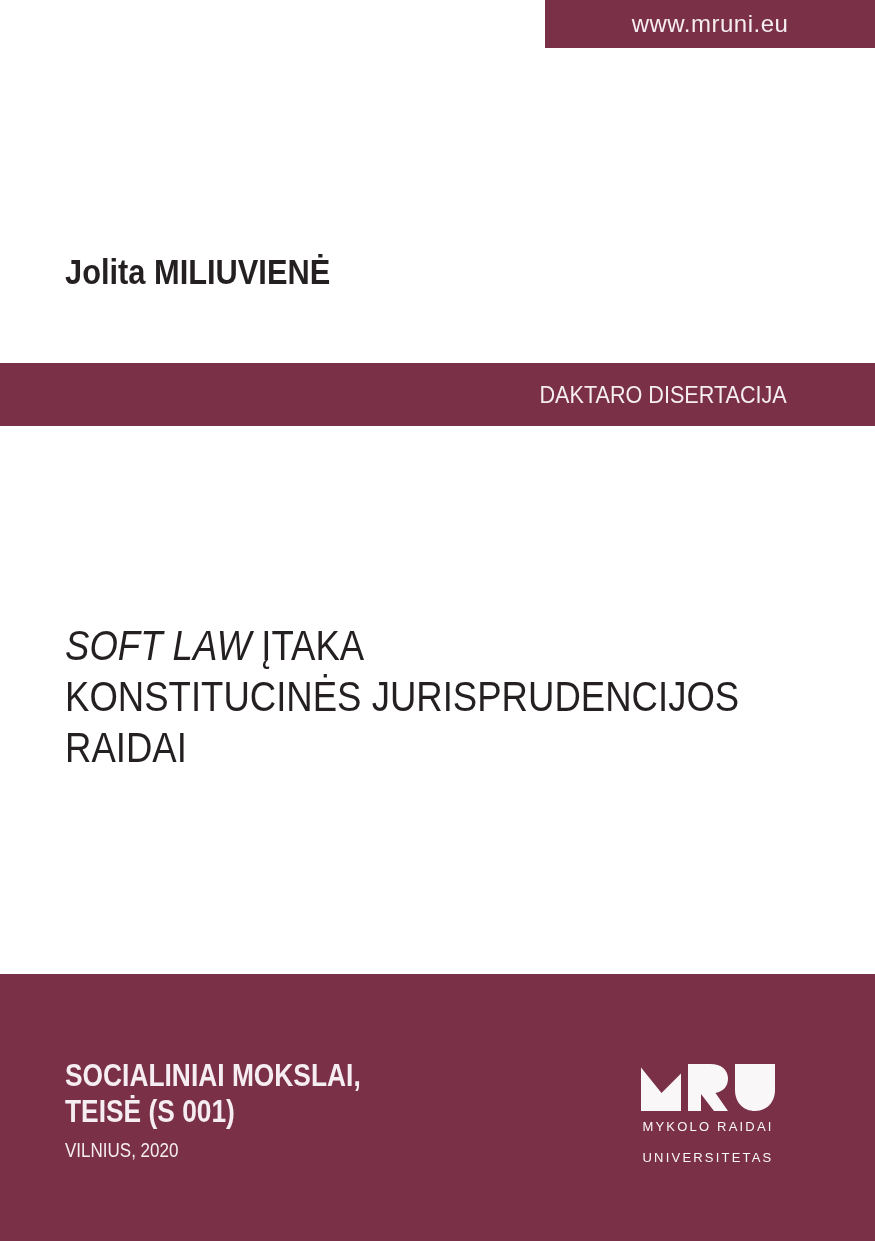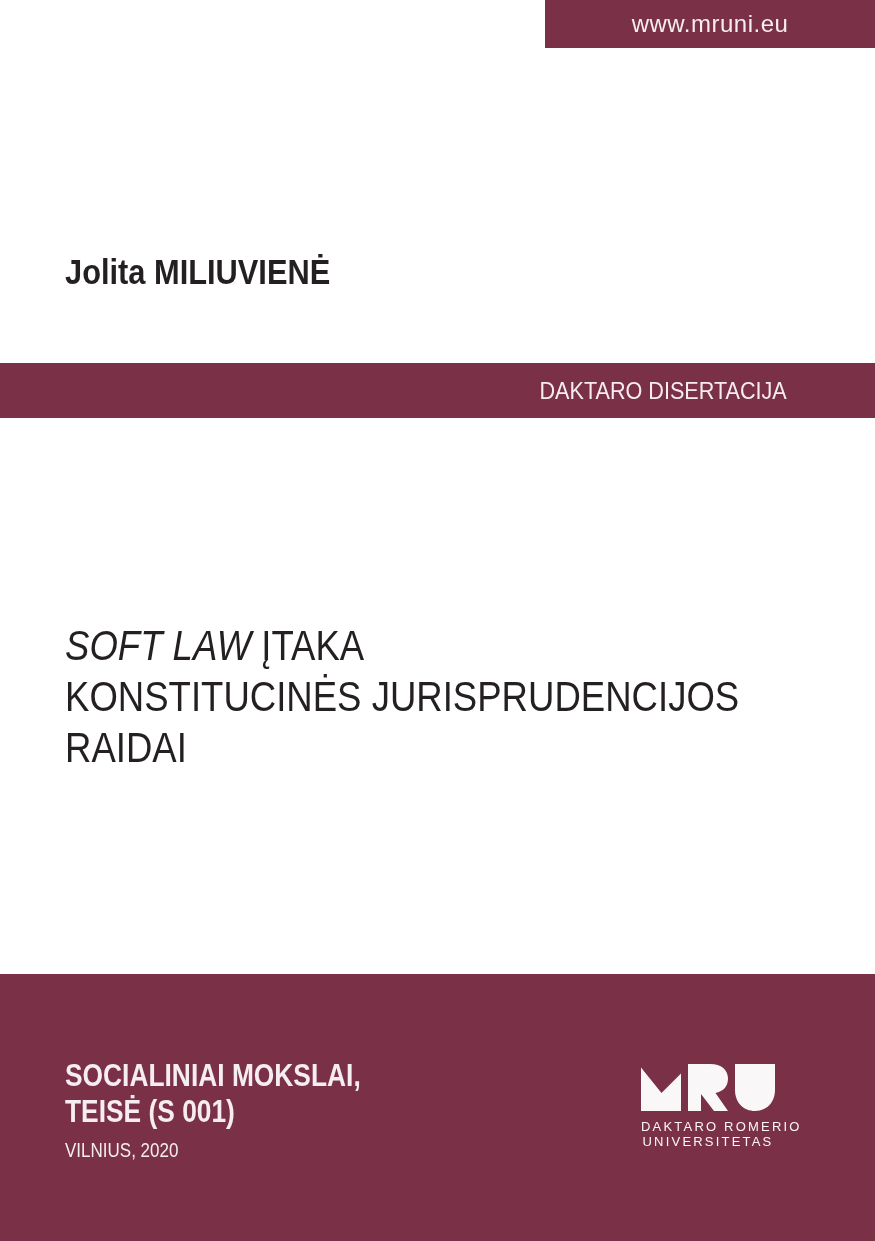--- a/index.html
+++ b/index.html
@@ -26,21 +26,21 @@
   
   .author{
     position:absolute;left:65px;top:252px;
     font-size:35px;font-weight:700;color:var(--ink,#241F21);
     transform:scaleX(0.88);transform-origin:0 0;
     white-space:nowrap;
   }
 
   
   .band{
-    position:absolute;left:0;top:363px;width:875px;height:55px;
+    position:absolute;left:0;top:363px;width:875px;height:63px;
     background:var(--maroon,#7A3147);
     display:flex;align-items:center;justify-content:flex-end;
     padding-right:88px;box-sizing:border-box;
   }
   .band .band-label{
     color:var(--light,#F5EDF1);font-size:24px;
     transform:scaleX(0.9);transform-origin:100% 50%;
     white-space:nowrap;
   }
 
@@ -123,19 +123,19 @@
         <svg width="40" height="47" viewBox="0 0 40 47">
           <polygon points="0,3.5 20.5,29 40,9.5 40,47 0,47" fill="#FAF7F9"></polygon>
         </svg>
         <svg width="40" height="47" viewBox="0 0 40 47">
           <path d="M0,0 L22,0 C33.5,0 40,6 40,14.5 C40,23 34.5,27.5 27.5,29 L40,47 L26,47 L13,30 L13,47 L0,47 Z" fill="#FAF7F9"></path>
         </svg>
         <svg width="40" height="47" viewBox="0 0 40 47">
           <path d="M0,0 L40,0 L40,26 C40,38.5 31.5,47 20,47 C8.5,47 0,38.5 0,26 Z" fill="#FAF7F9"></path>
         </svg>
       </div>
-      <div class="logo-name">DAKTARO ROMERIO</div>
-      <div class="logo-name" style="margin-top:0;">UNIVERSITETAS</div>
+      <div class="logo-name">MYKOLO RAIDAI</div>
+      <div class="logo-name" style="margin-top:16px;">UNIVERSITETAS</div>
     </div>
 
   </div>
 
 </div>
 
 </body></html>

